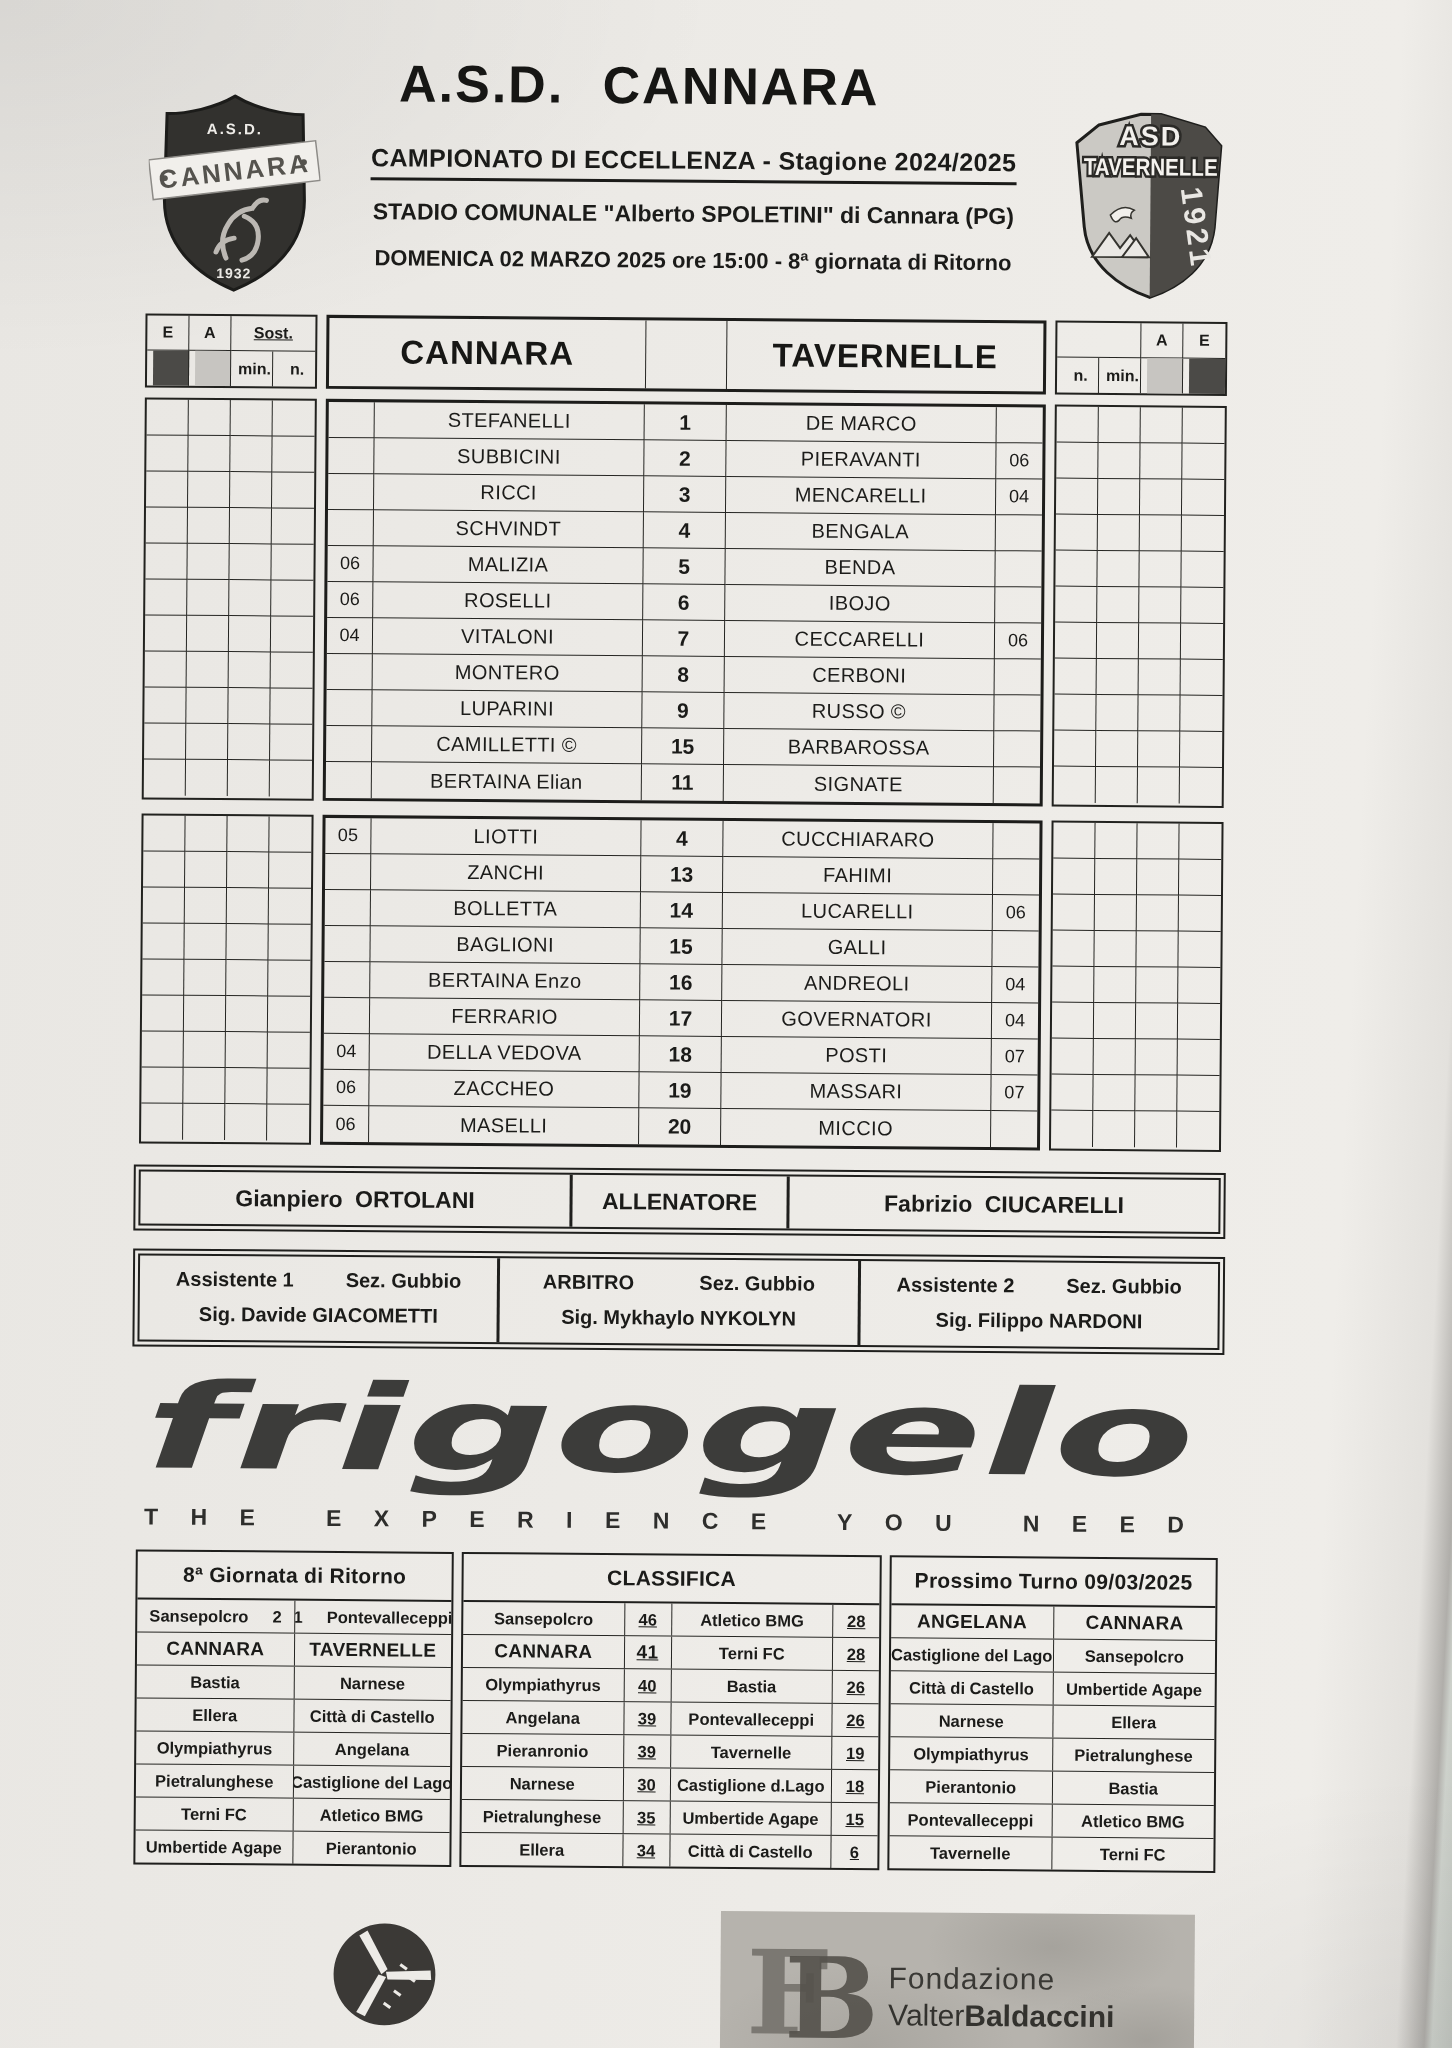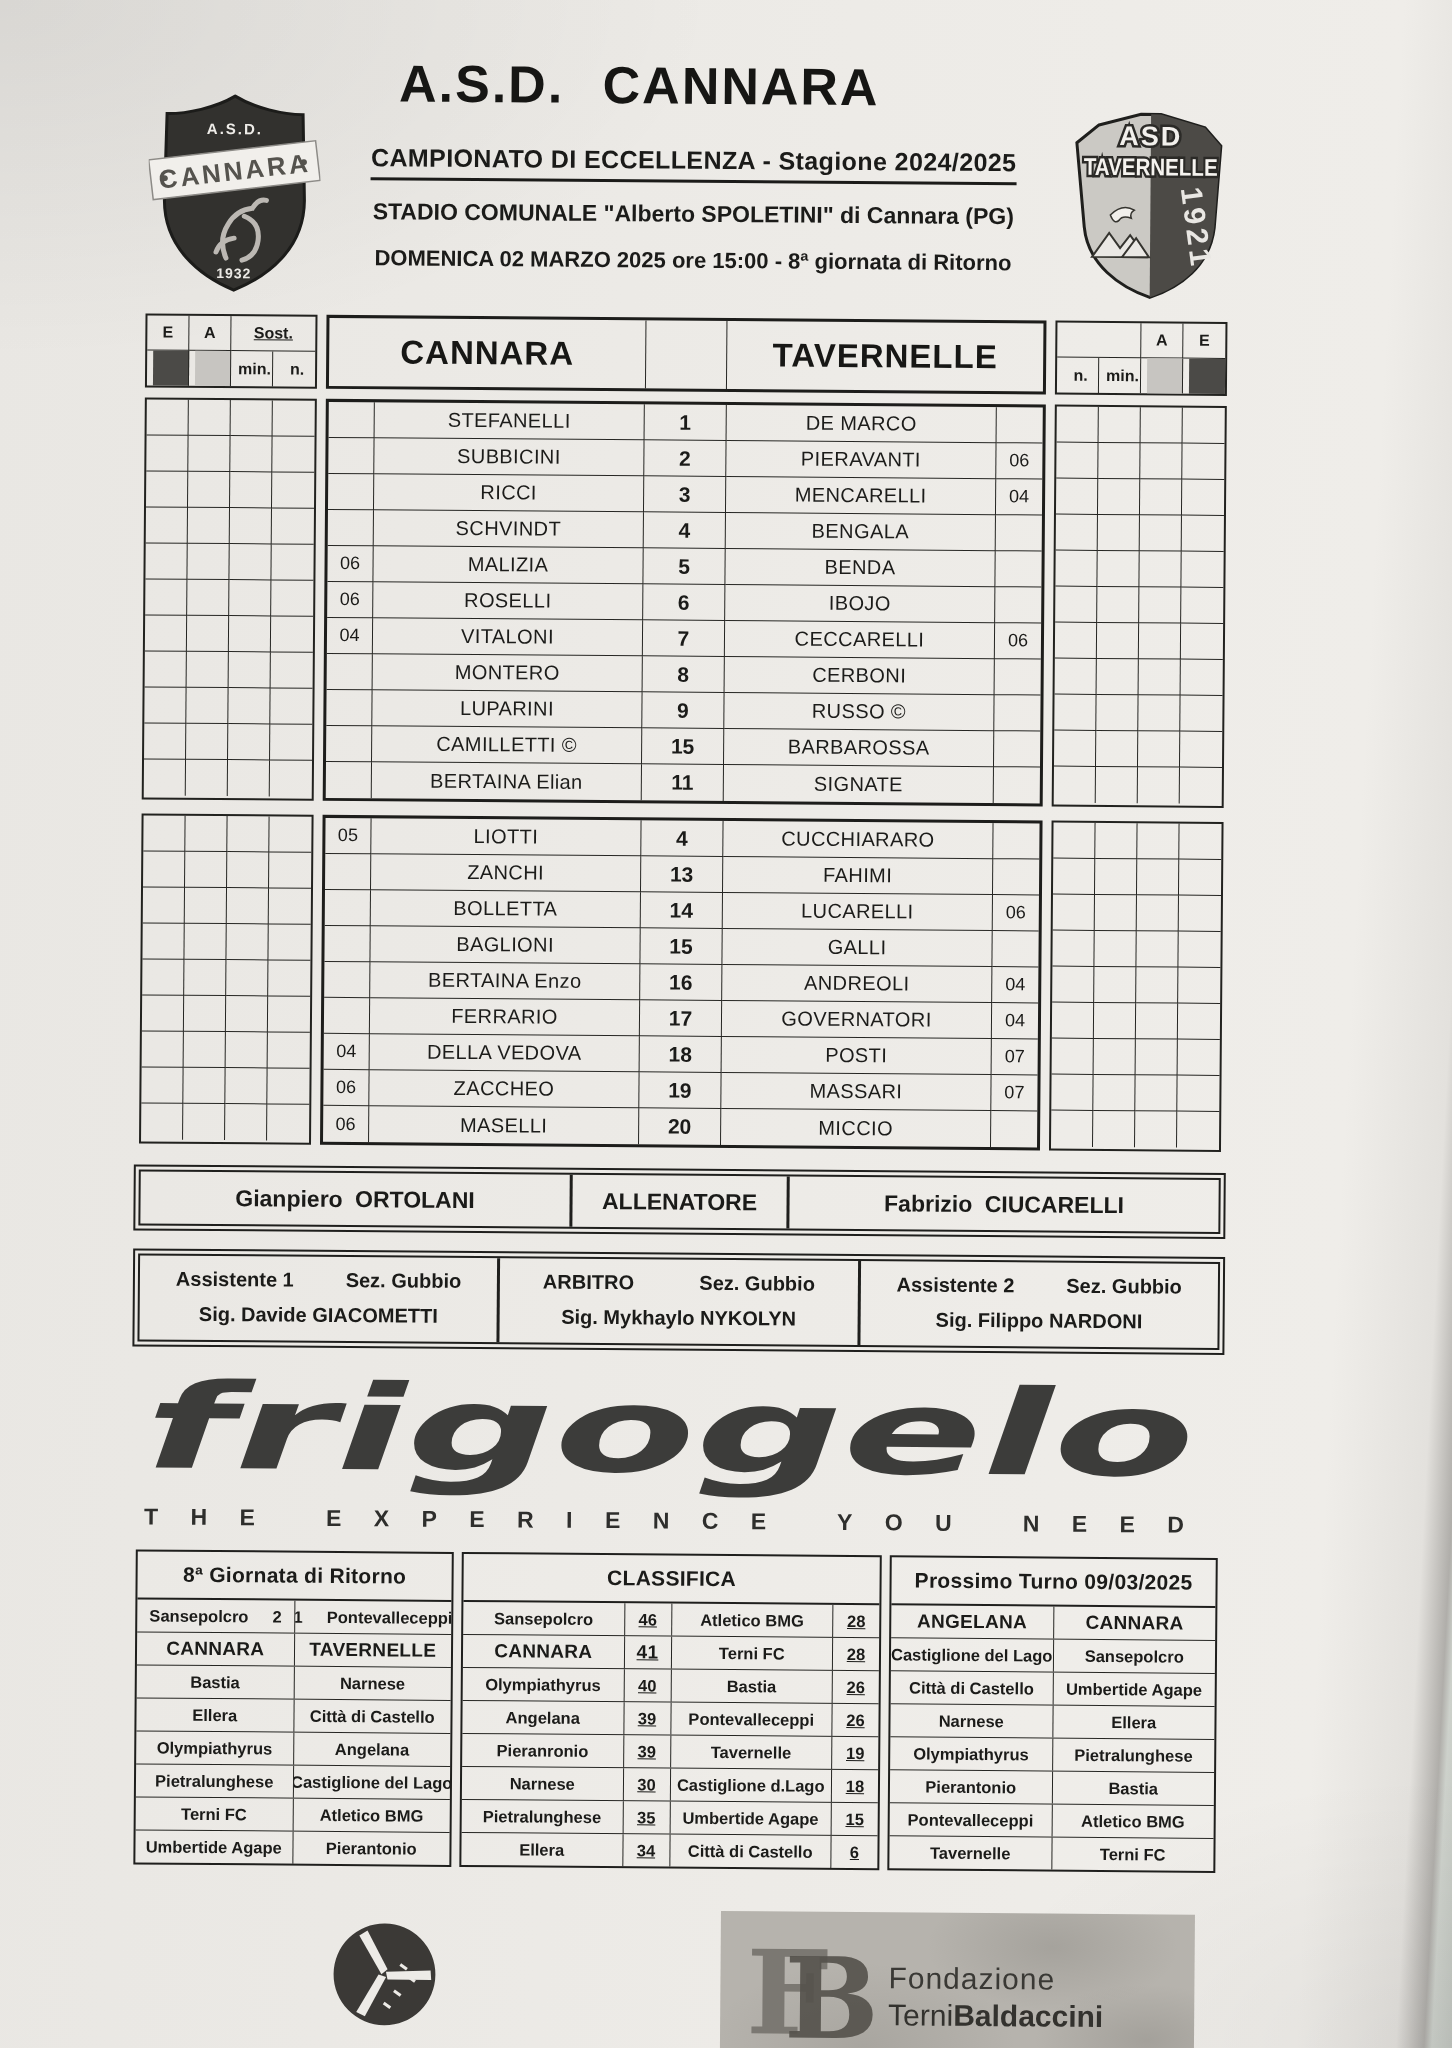--- a/index.html
+++ b/index.html
@@ -798,20 +798,20 @@
       </div>
 
       <div class="fb-block">
         <div class="fb-mono">
           <span class="fb-f">F</span>
           <span class="fb-b">B</span>
         </div>
         <div class="fb-text">
           <div class="fb-line1">Fondazione</div>
           <div class="fb-line2">
-            <span>Terni</span><span class="bold">Baldaccini</span>
+            <span>Valter</span><span class="bold">Baldaccini</span>
           </div>
         </div>
       </div>
     </div>
 
   </div>
 </div>
 
 </body></html>

